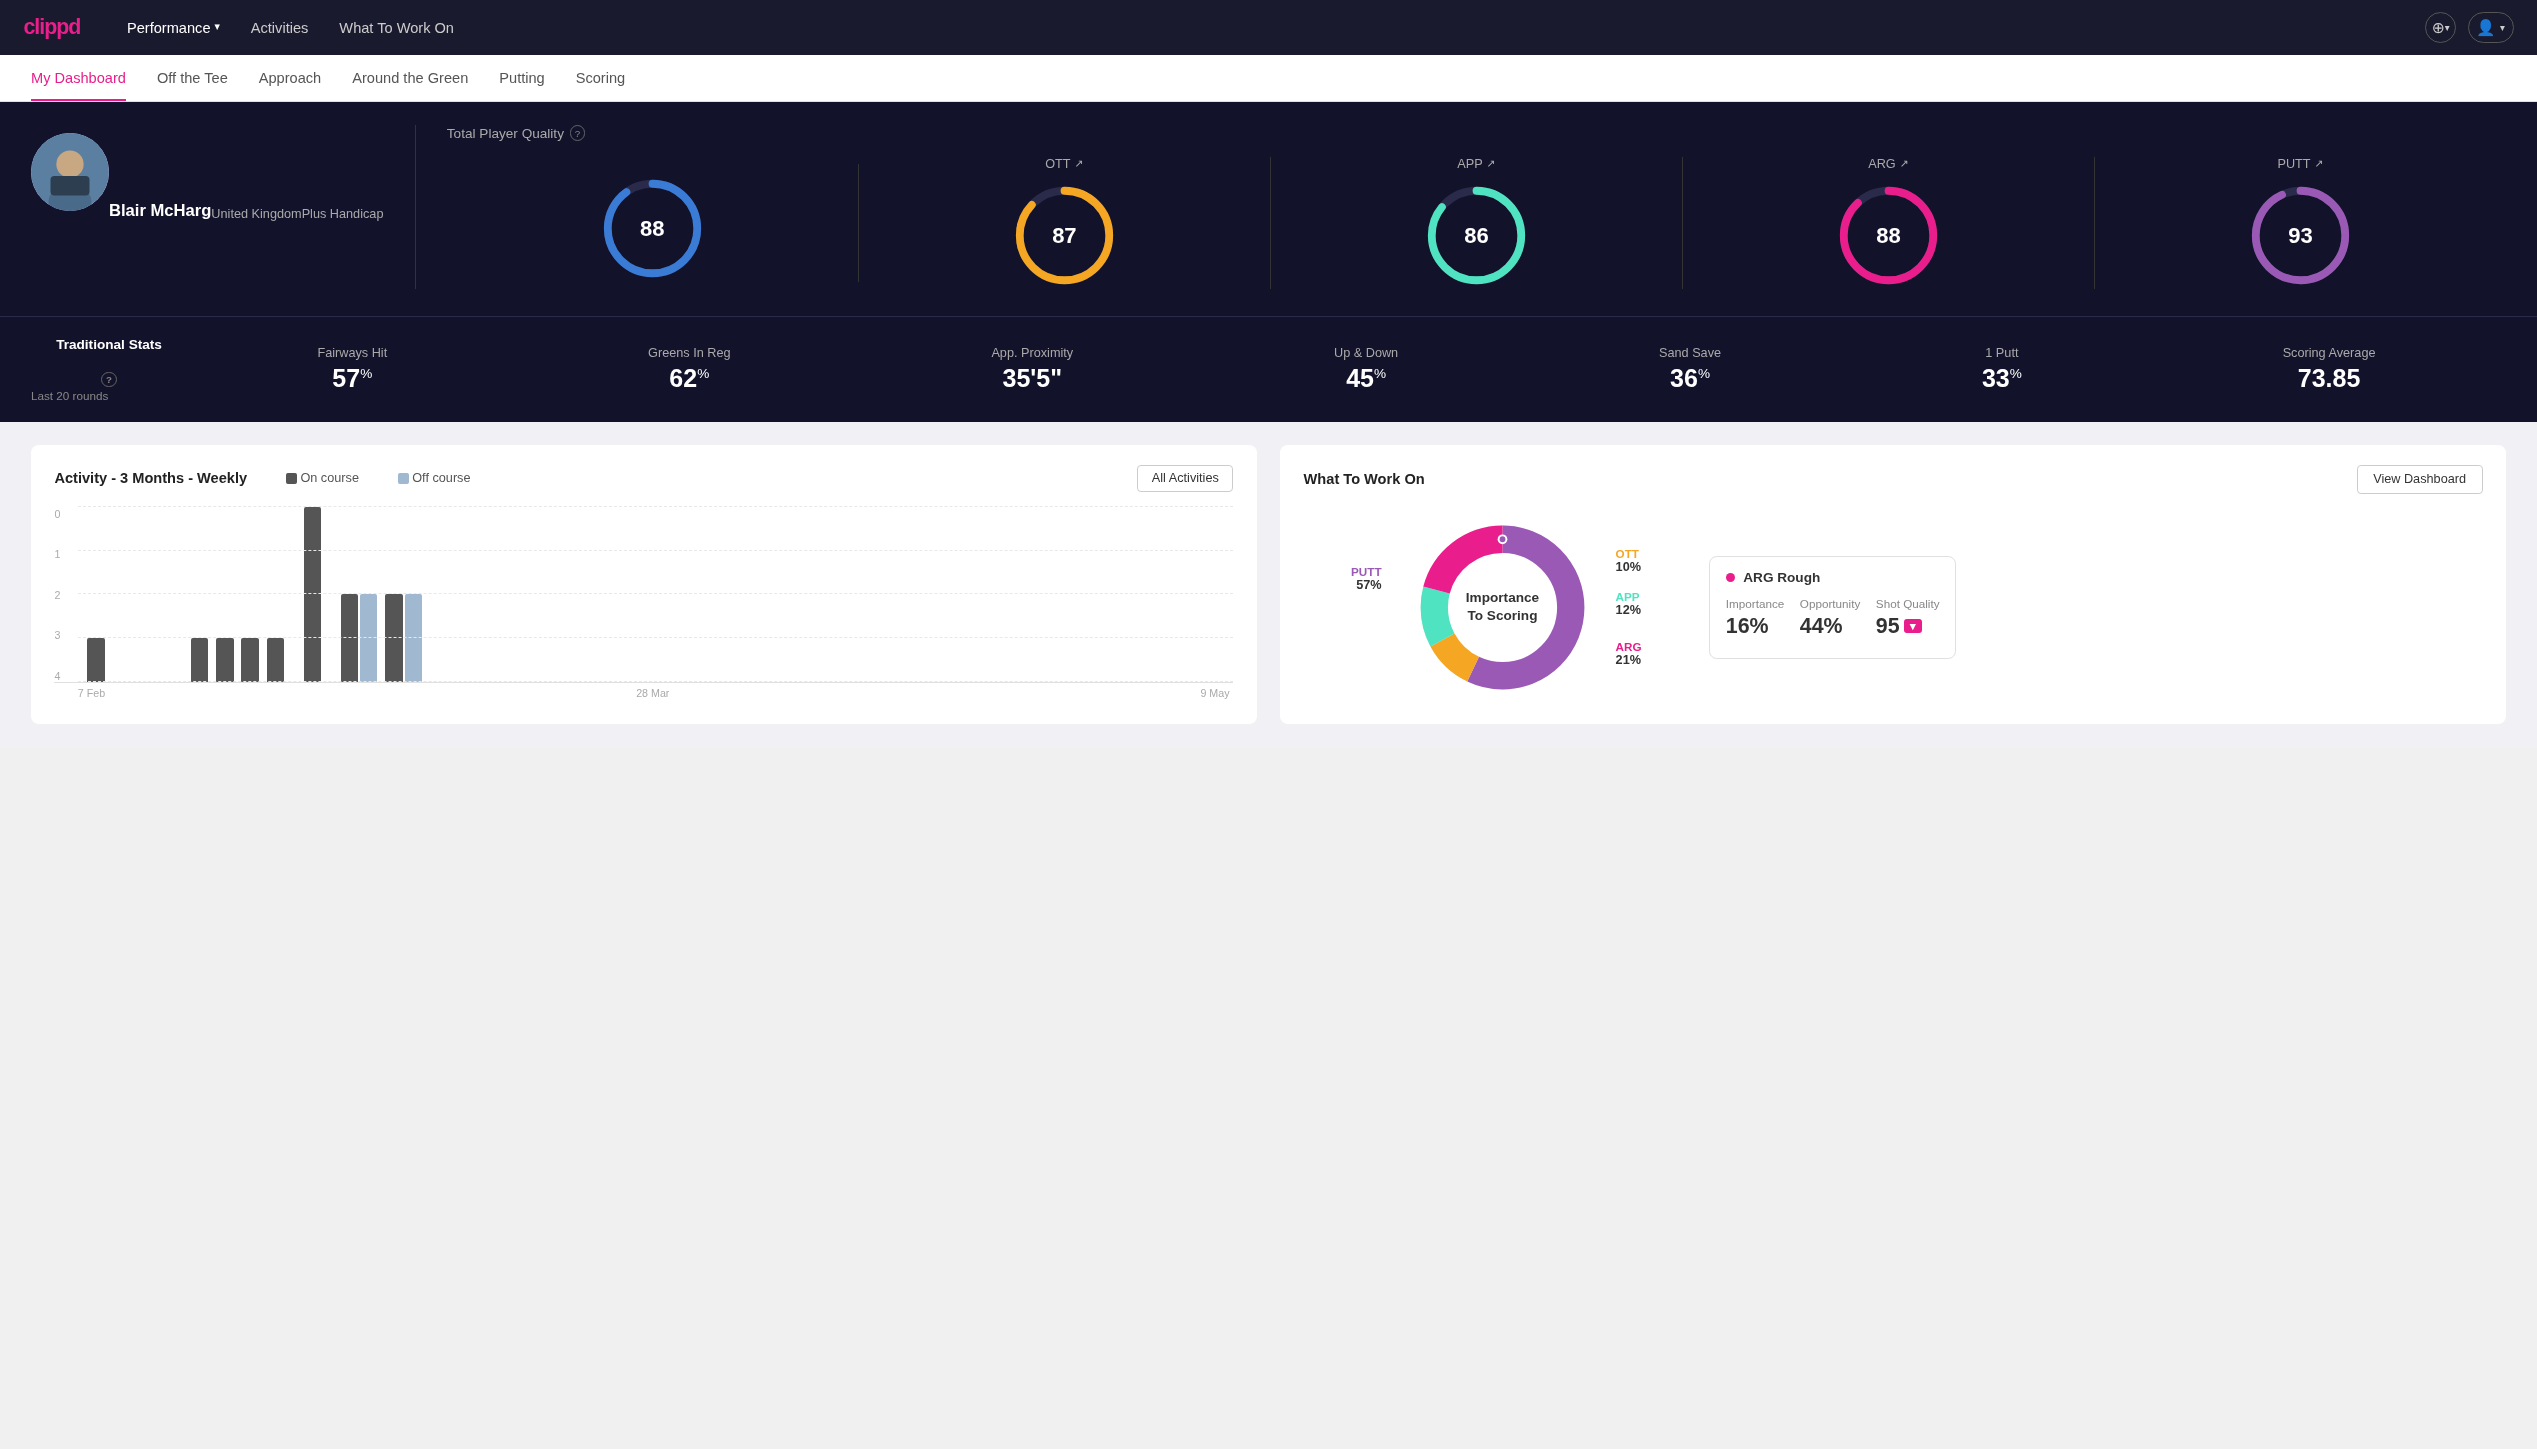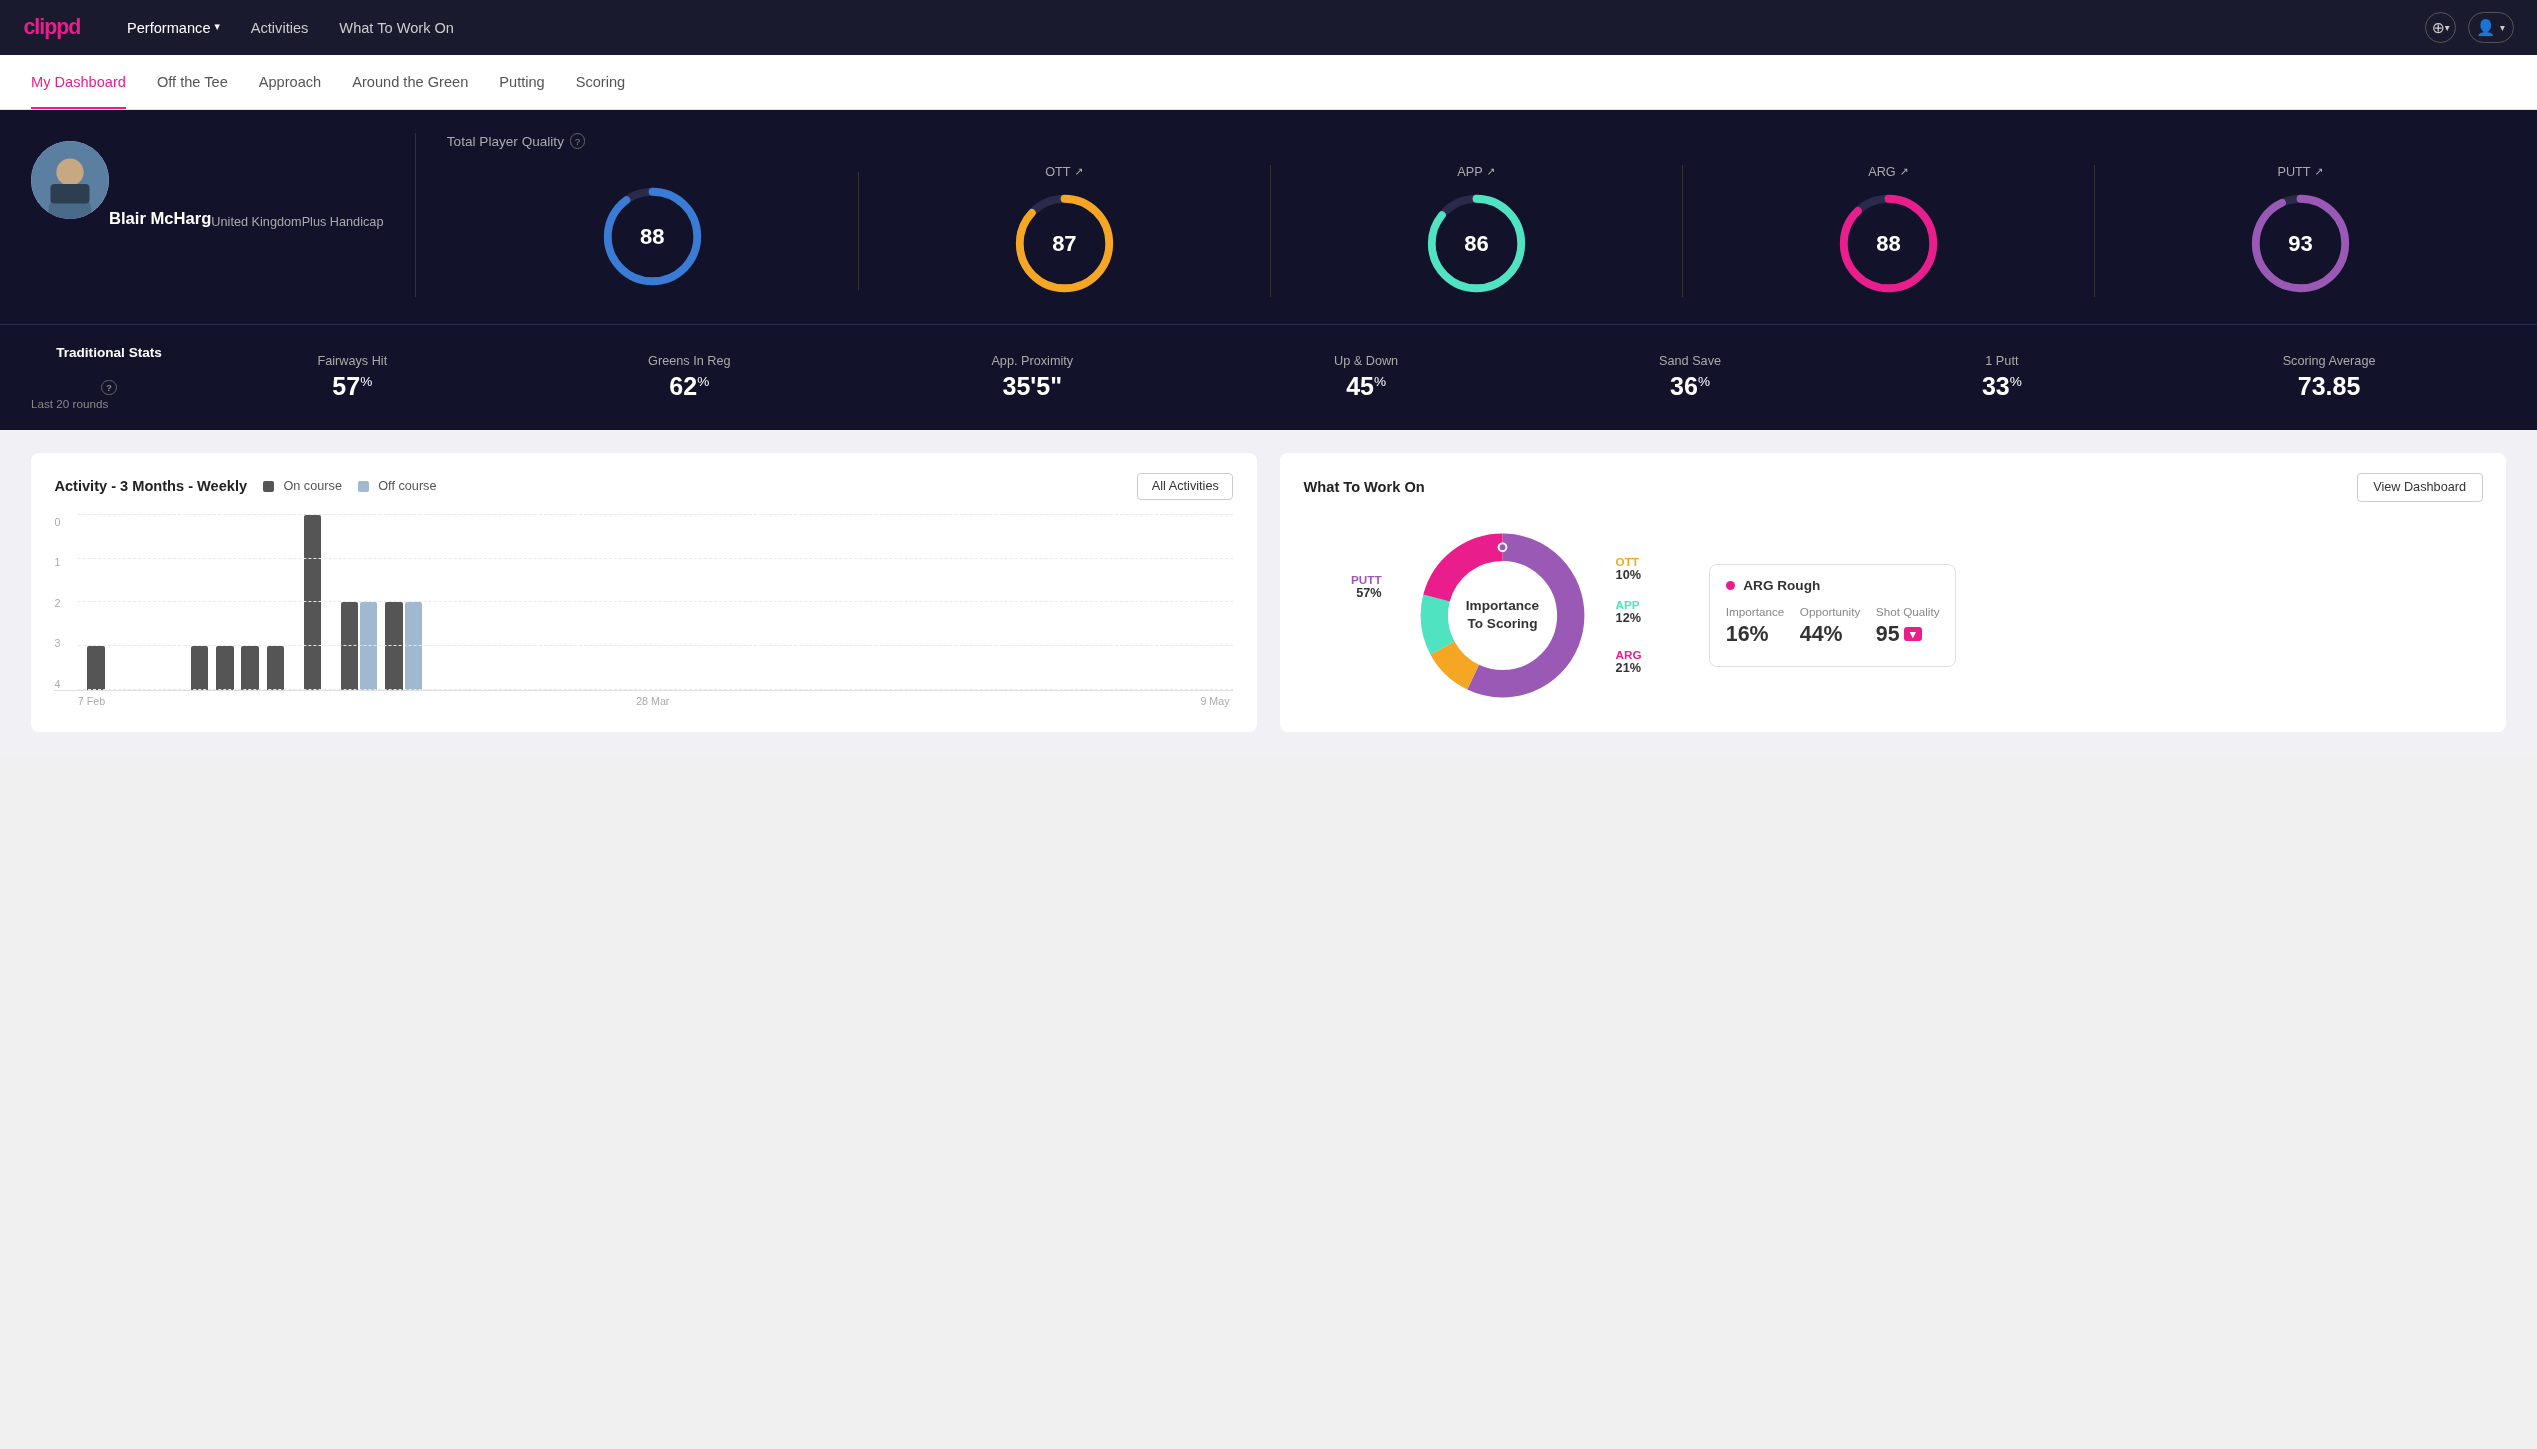--- a/index.html
+++ b/index.html
@@ -48,21 +48,21 @@
       cursor: pointer;
       font-size: 15.6px;
     }
 
     
     .sub-nav {
       background: #fff;
       display: flex;
       align-items: center;
       padding: 0 31px;
-      height: 55px;
+      height: 47px;
       border-bottom: 1px solid #e0e0e0;
       gap: 31px;
     }
     .sub-nav-link {
       color: #555;
       font-size: 14.6px;
       cursor: pointer;
       height: 100%;
       display: flex;
       align-items: center;
@@ -273,21 +273,22 @@
     .legend {
       display: flex;
       align-items: center;
       gap: 15.6px;
       font-size: 12.7px;
       color: #555;
     }
     .legend-item {
       display: flex;
       align-items: center;
-      gap: 9px;
+      gap: 3px;
+      margin-left: 23px;
     }
     .legend-dot {
       width: 11.7px;
       height: 11.7px;
       border-radius: 1.9px;
     }
     .btn-outline {
       border: 1.5px solid #ccc;
       border-radius: 3.9px;
       padding: 5.8px 13.6px;

